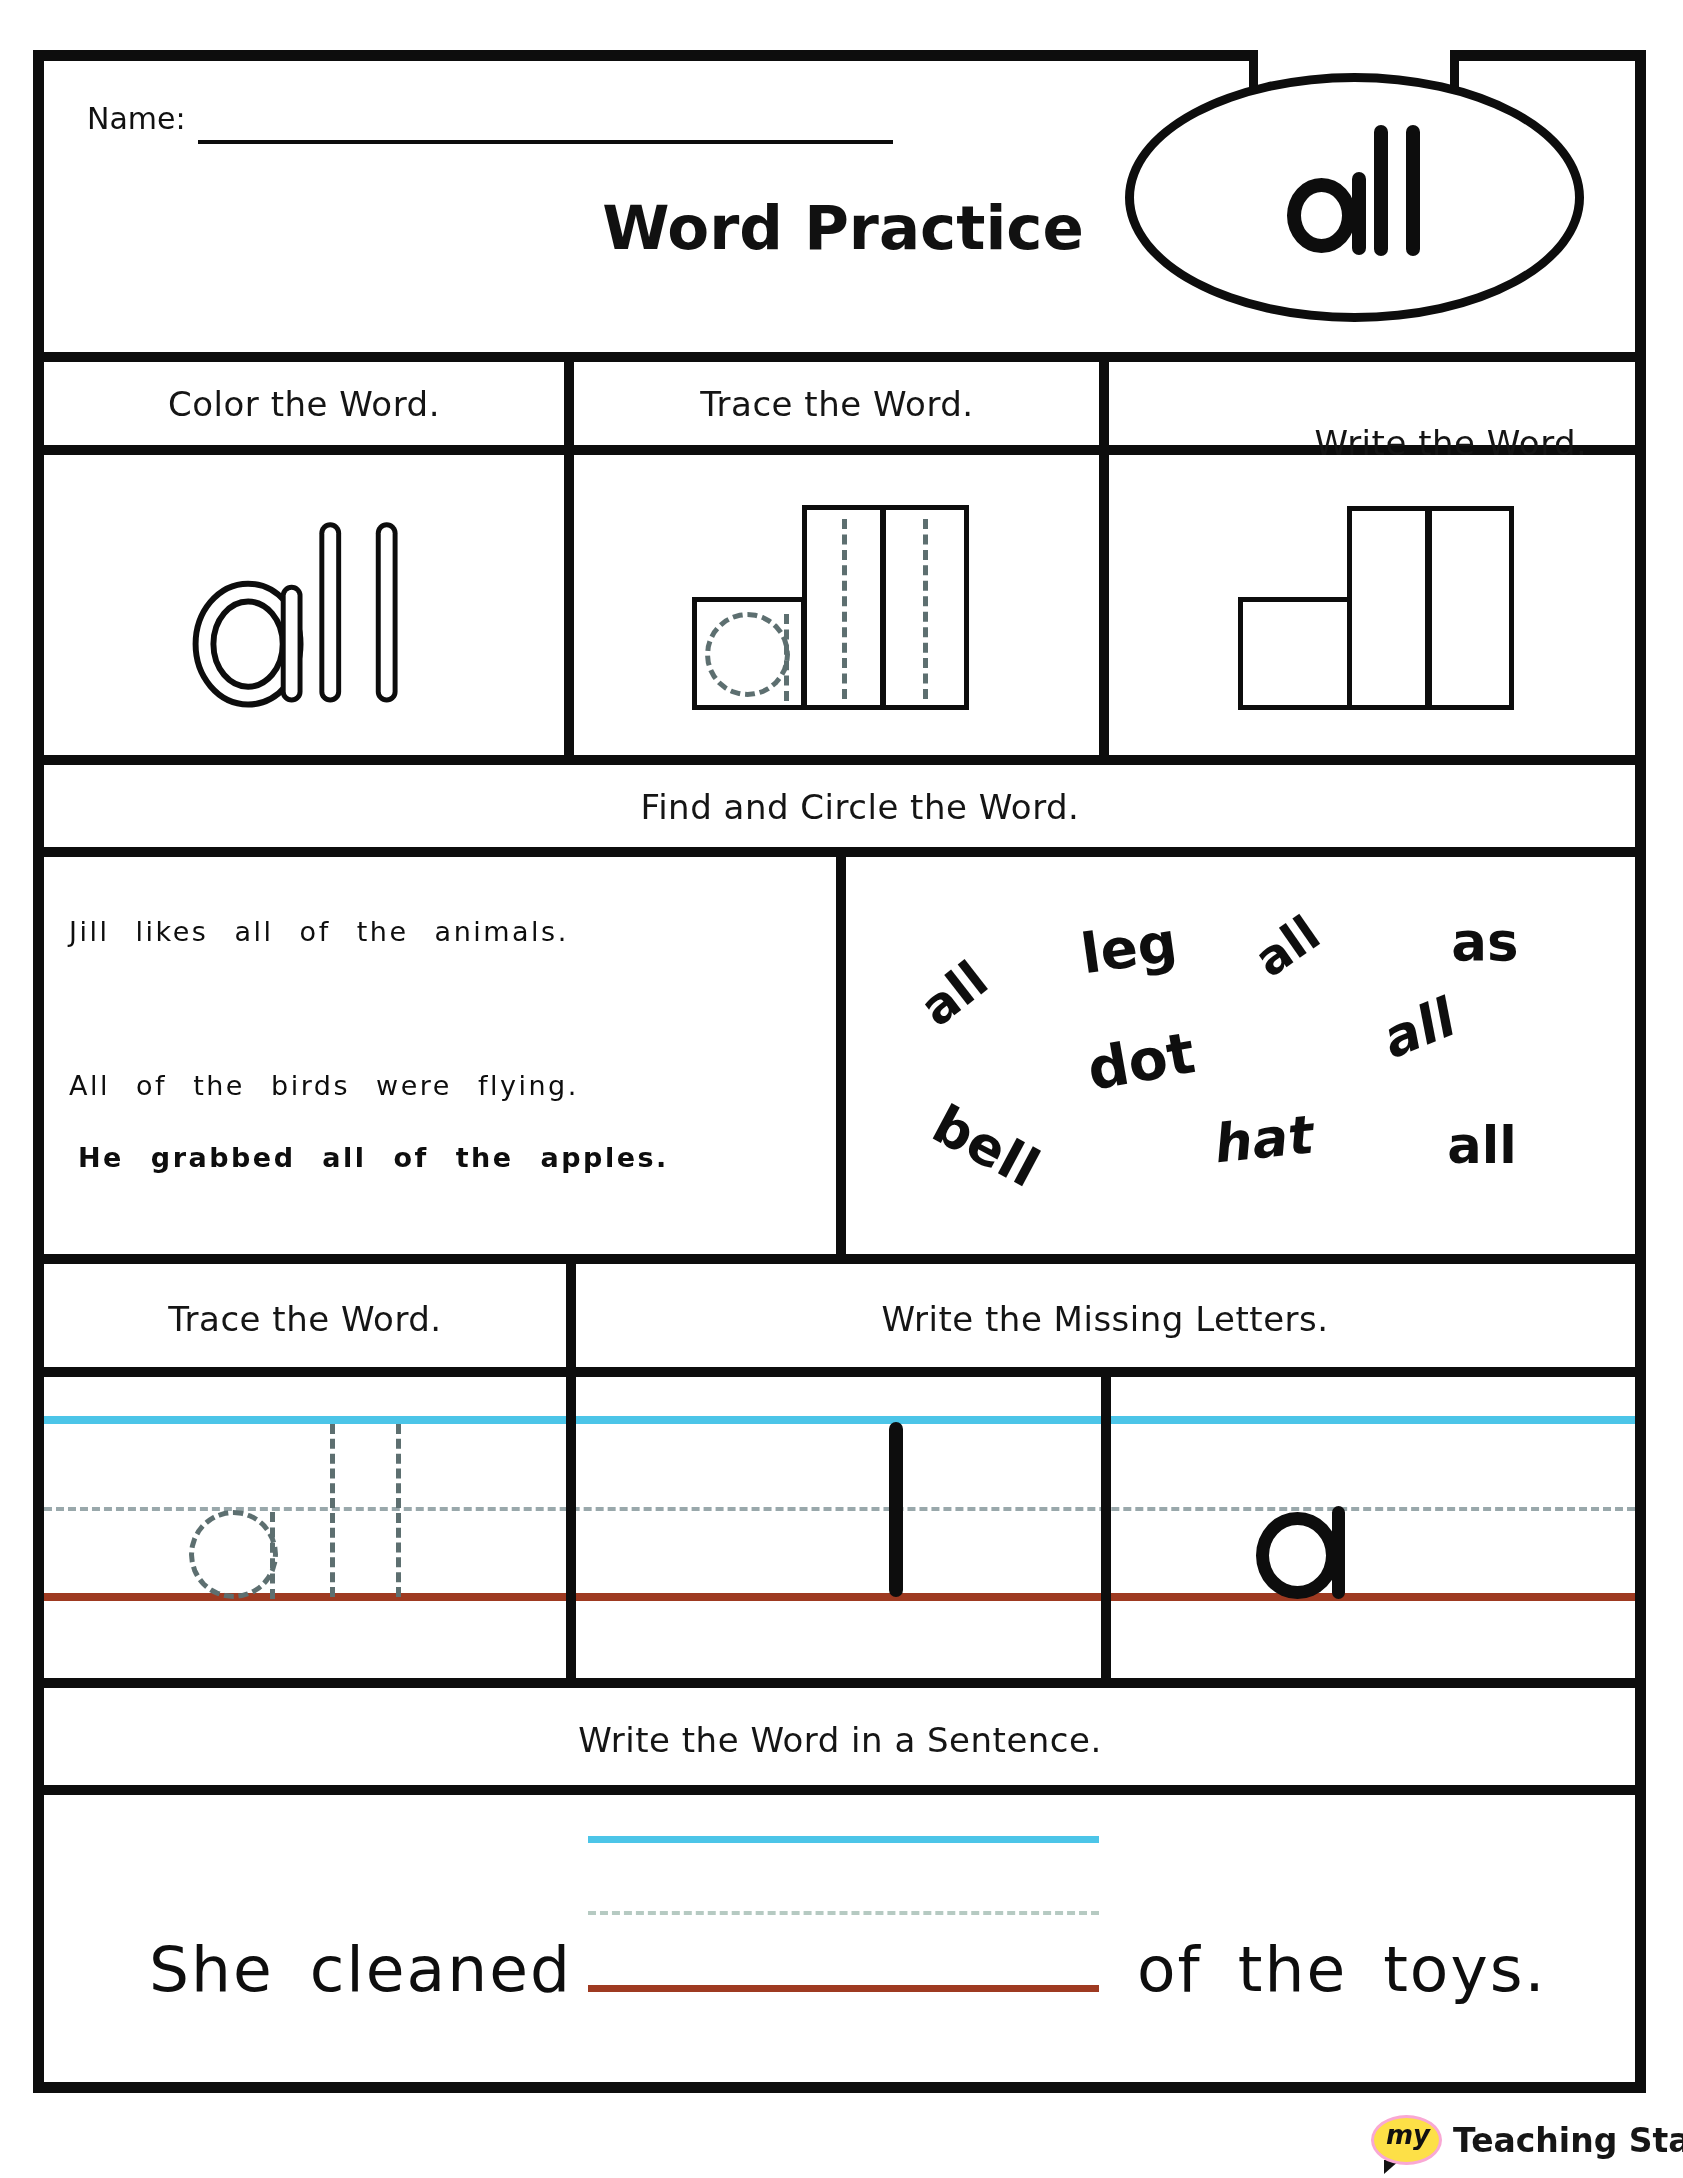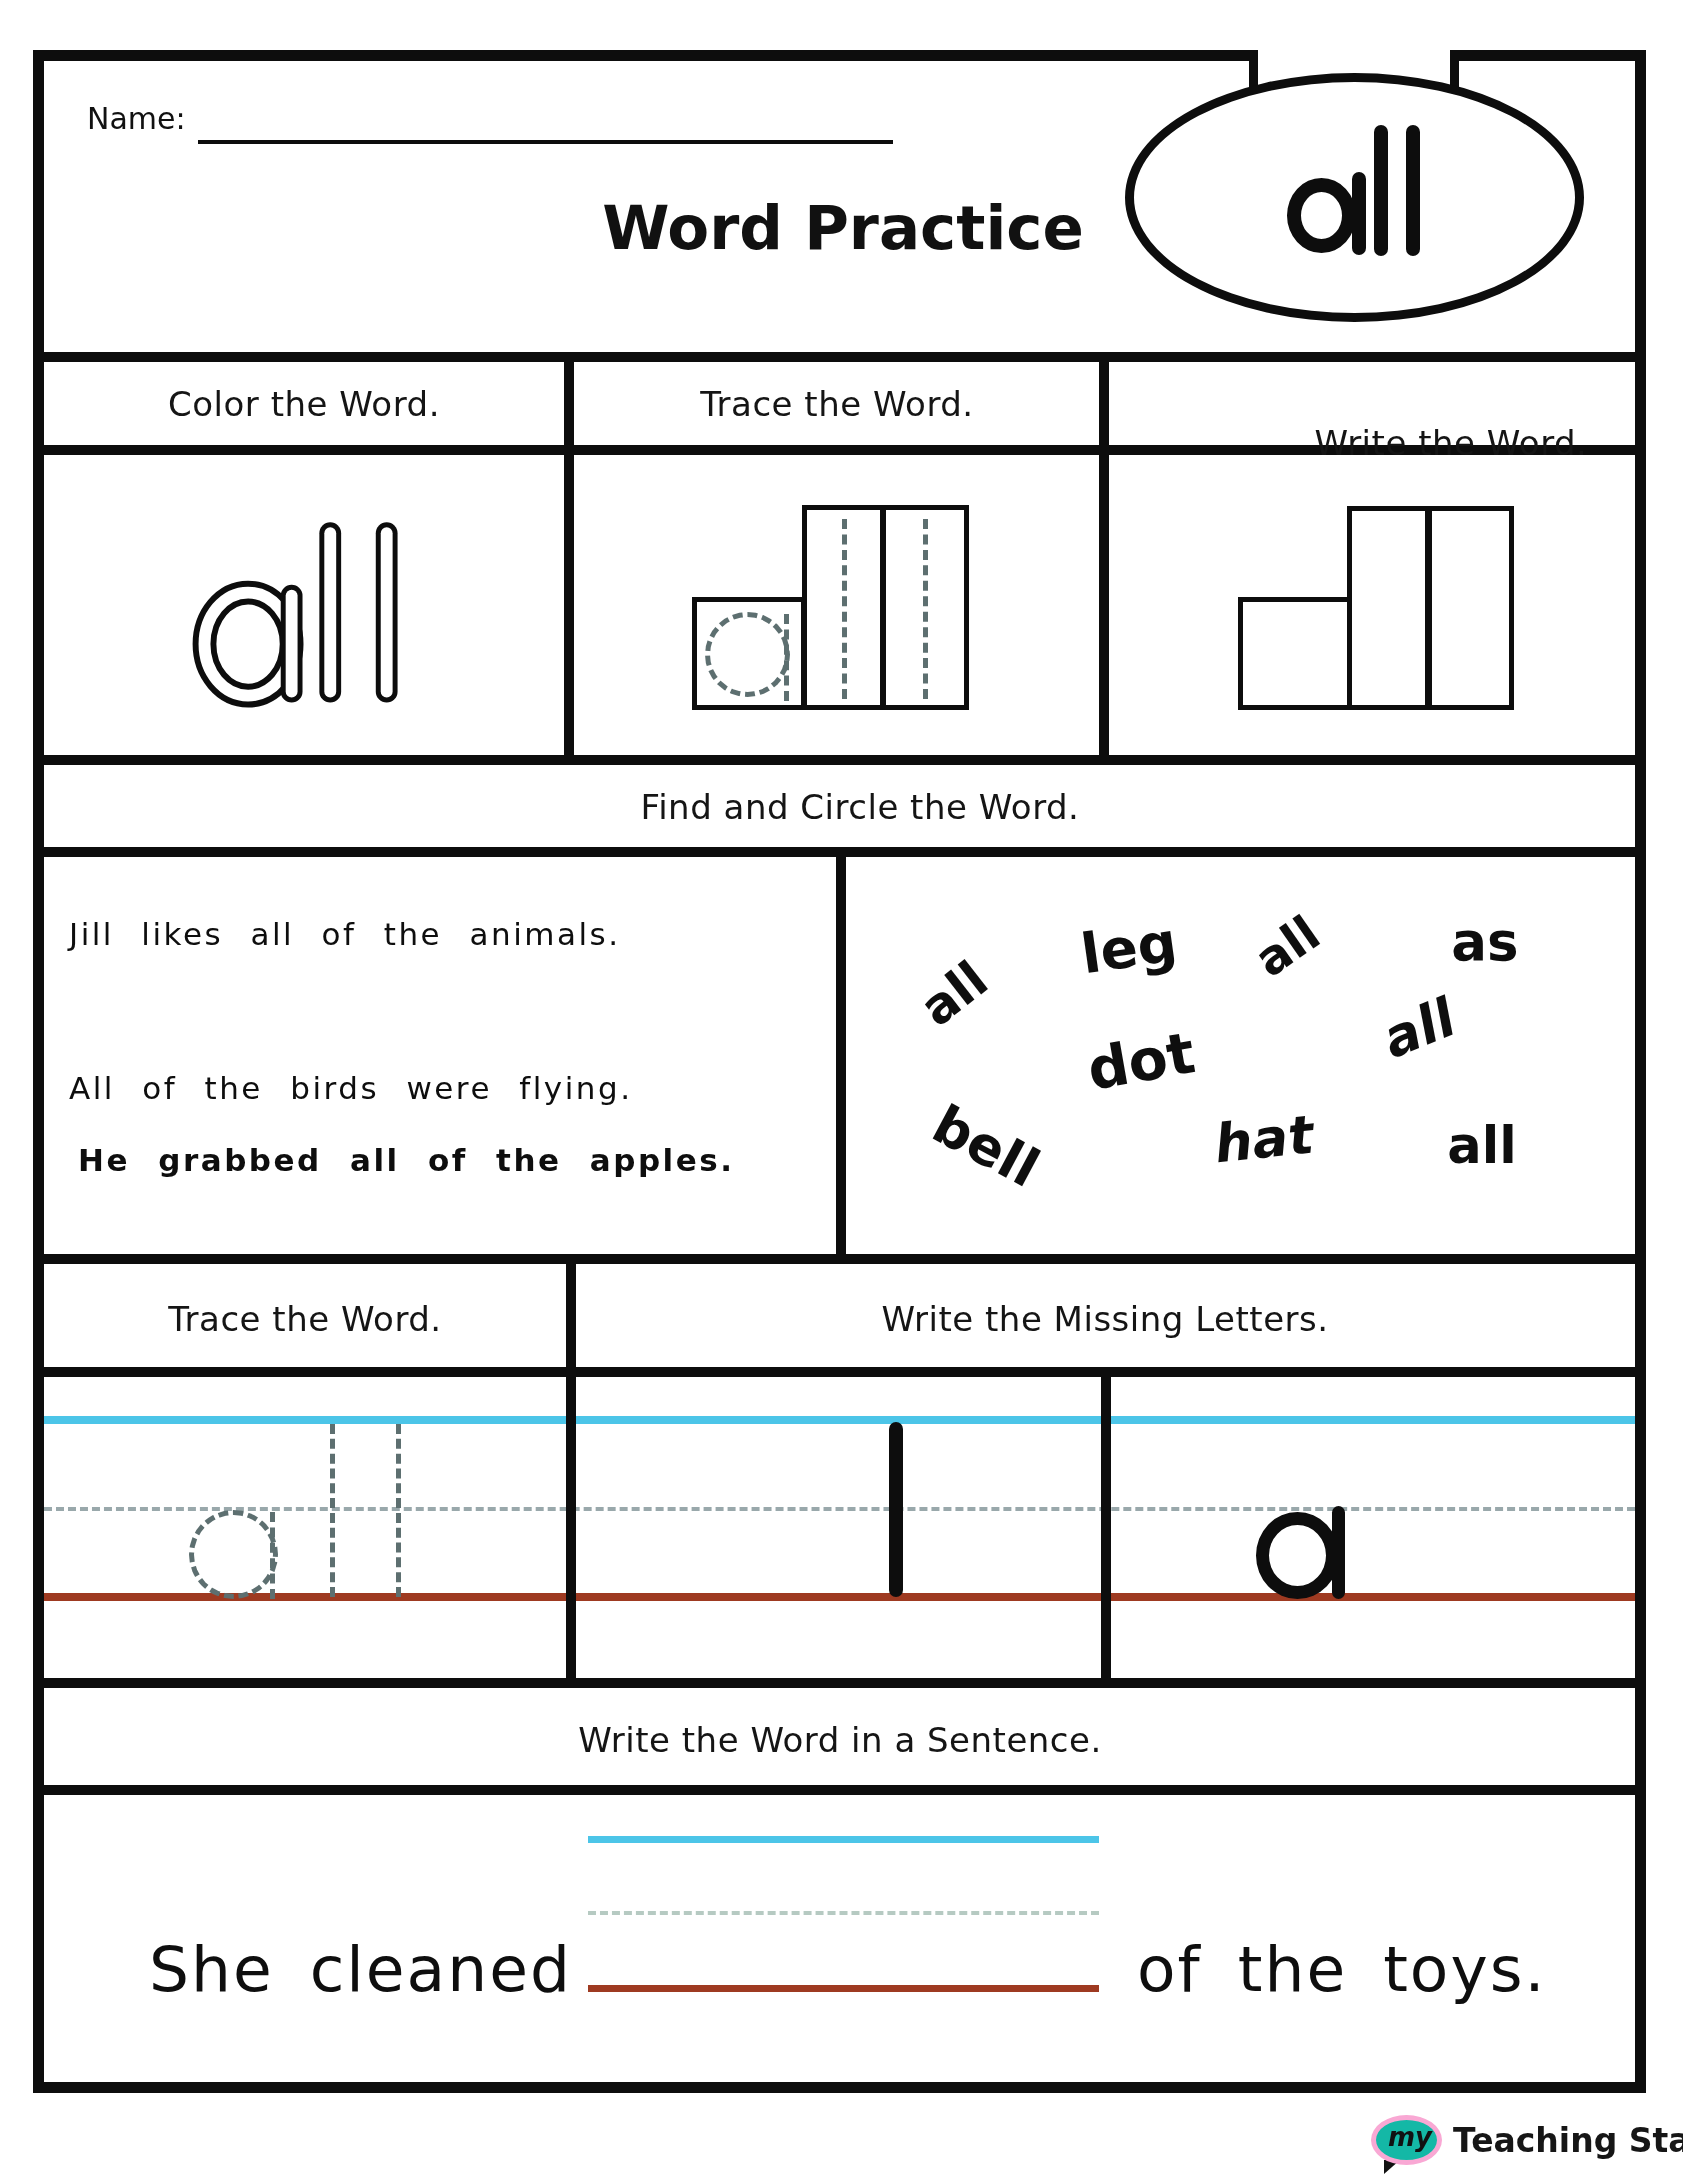--- a/index.html
+++ b/index.html
@@ -3,21 +3,21 @@
 <meta charset="utf-8">
 <style>
   html,body{margin:0;padding:0;background:#ffffff;}
   #page{position:relative;width:1683px;height:2178px;background:#ffffff;overflow:hidden;
         font-family:"DejaVu Sans","Liberation Sans",sans-serif;color:#111;}
   .abs{position:absolute;}
   .box{position:absolute;border:11px solid #0d0d0d;background:transparent;box-sizing:border-box;}
   .bar{position:absolute;background:#0d0d0d;z-index:30;}
   .label{position:absolute;font-size:34px;font-weight:500;color:#151515;white-space:nowrap;
          transform:translateX(-50%);z-index:40;letter-spacing:0.5px;}
-  .kidtext{position:absolute;font-size:31px;font-weight:500;color:#0e0e0e;letter-spacing:2.5px;
+  .kidtext{position:absolute;font-size:27px;font-weight:500;color:#0e0e0e;letter-spacing:2.5px;
            word-spacing:15px;white-space:nowrap;z-index:20;}
   .scatter{position:absolute;font-weight:600;color:#0e0e0e;white-space:nowrap;z-index:20;
            transform:translate(-50%,-50%) rotate(0deg);}
   .letterbox{position:absolute;border:5px solid #0d0d0d;box-sizing:border-box;background:transparent;z-index:15;}
   .dashv{position:absolute;width:0;border-left:5px dashed #5d6f70;z-index:16;}
   .dashcircle{position:absolute;border:5px dashed #5d6f70;border-radius:50%;box-sizing:border-box;z-index:16;}
   .stroke{position:absolute;background:#0d0d0d;border-radius:7px;z-index:16;}
   .bowl{position:absolute;border:13px solid #0d0d0d;border-radius:50%;box-sizing:border-box;z-index:16;}
   .gline{position:absolute;z-index:5;}
   .footer-text{position:absolute;font-size:33px;font-weight:700;color:#161616;white-space:nowrap;}
@@ -123,20 +123,20 @@
   <div class="stroke" style="left:889px;top:1422px;width:14px;height:175px;" aria-label="l"></div>
   <div aria-label="a">
     <div class="bowl" style="left:1256px;top:1512px;width:83px;height:87px;"></div>
     <div class="stroke" style="left:1332px;top:1506px;width:13px;height:93px;"></div>
   </div>
 
   <div class="label" style="left:840px;top:1720px;">Write the Word in a Sentence.</div>
   <div class="kidtext" style="left:1137px;top:1933px;font-size:63px;letter-spacing:2px;word-spacing:14px;">of the toys.</div>
   <div class="kidtext" style="left:149px;top:1933px;font-size:63px;letter-spacing:2px;word-spacing:14px;">She cleaned</div>
 
-  <div class="abs" style="left:1371px;top:2115px;width:71px;height:50px;border:5px solid #f9a8d4;border-radius:50%;background:#14b8a6;box-sizing:border-box;z-index:40;">
+  <div class="abs" style="left:1371px;top:2115px;width:71px;height:50px;border:3px solid #f9a8d4;border-radius:50%;background:#fde047;box-sizing:border-box;z-index:40;">
     <div style="position:absolute;left:12px;top:2px;font-size:26px;font-weight:700;font-style:italic;">my</div>
   </div>
   <div class="abs" style="left:1384px;top:2160px;width:0;height:0;border-left:16px solid #111;border-bottom:14px solid transparent;z-index:39;"></div>
   <div class="footer-text" style="left:1453px;top:2121px;z-index:40;">Teaching Station</div>
 
 </div>
 
 
 </body></html>

